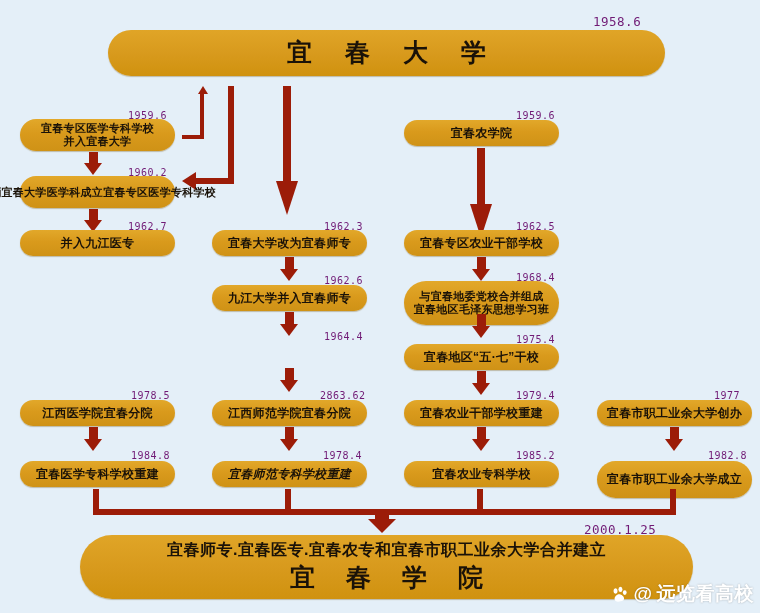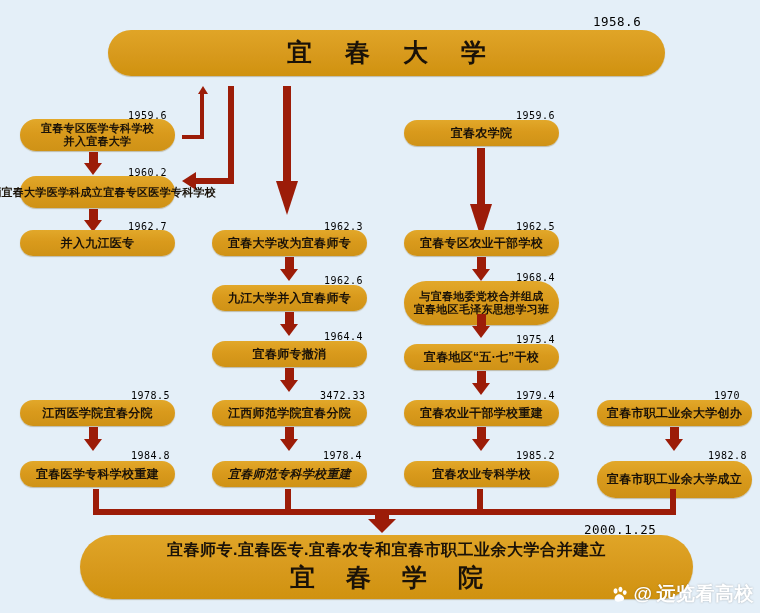--- a/index.html
+++ b/index.html
@@ -52,21 +52,21 @@
   .footer .l2 { font-size: 25px; letter-spacing: 12px; text-indent: 12px; }
 
   .s11 { font-size: 11px; }
   .s12 { font-size: 12px; }
 
   
   .year {
     position: absolute;
     font-family: "DejaVu Sans Mono", "Liberation Mono", monospace;
     font-size: 10px;
-    color: #000000;
+    color: #701a75;
     letter-spacing: .5px;
     white-space: nowrap;
   }
   .year.big { font-size: 12.5px; }
 
   
   .ared { position: absolute; background: #9c1c08; }
   .ared.bar { background: #9c1c08; }
   .tri-down {
     position: absolute;
@@ -169,27 +169,24 @@
   <div class="tri-down" style="left:280px; top:269px;"></div>
 
   <div class="year" style="left:324px; top:275px;">1962.6</div>
   <div class="box s12" style="left:212px; top:285px; width:155px; height:26px;">
     <span class="t">九江大学并入宜春师专</span>
   </div>
   <div class="ared" style="left:285px; top:312px; width:9px; height:14px;"></div>
   <div class="tri-down" style="left:280px; top:324px;"></div>
 
   <div class="year" style="left:324px; top:331px;">1964.4</div>
-  <div class="box s12" style="left:212px; top:341px; width:155px; height:26px;">
-    <span class="t">宜春师专撤消</span>
-  </div>
   <div class="ared" style="left:285px; top:368px; width:9px; height:14px;"></div>
   <div class="tri-down" style="left:280px; top:380px;"></div>
 
-  <div class="year" style="left:320px; top:390px;">3472.33</div>
+  <div class="year" style="left:320px; top:390px;">2863.62</div>
   <div class="box s12" style="left:212px; top:400px; width:155px; height:26px;">
     <span class="t">江西师范学院宜春分院</span>
   </div>
   <div class="ared" style="left:285px; top:427px; width:9px; height:14px;"></div>
   <div class="tri-down" style="left:280px; top:439px;"></div>
 
   <div class="year" style="left:323px; top:450px;">1978.4</div>
   <div class="box s12" style="left:212px; top:461px; width:155px; height:26px;font-style:italic;">
     <span class="t">宜春师范专科学校重建</span>
   </div>
@@ -228,21 +225,21 @@
     <span class="t">宜春农业干部学校重建</span>
   </div>
   <div class="ared" style="left:477px; top:427px; width:9px; height:14px;"></div>
   <div class="tri-down" style="left:472px; top:439px;"></div>
 
   <div class="year" style="left:516px; top:450px;">1985.2</div>
   <div class="box s12" style="left:404px; top:461px; width:155px; height:26px;">
     <span class="t">宜春农业专科学校</span>
   </div>
 
-  <div class="year" style="left:714px; top:390px;">1970</div>
+  <div class="year" style="left:714px; top:390px;">1977</div>
   <div class="box s12" style="left:597px; top:400px; width:155px; height:26px;">
     <span class="t">宜春市职工业余大学创办</span>
   </div>
   <div class="ared" style="left:670px; top:427px; width:9px; height:14px;"></div>
   <div class="tri-down" style="left:665px; top:439px;"></div>
 
   <div class="year" style="left:708px; top:450px;">1982.8</div>
   <div class="box s12" style="left:597px; top:461px; width:155px; height:37px;text-align:center;">
     <span class="t">宜春市职工业余大学成立</span>
   </div>

